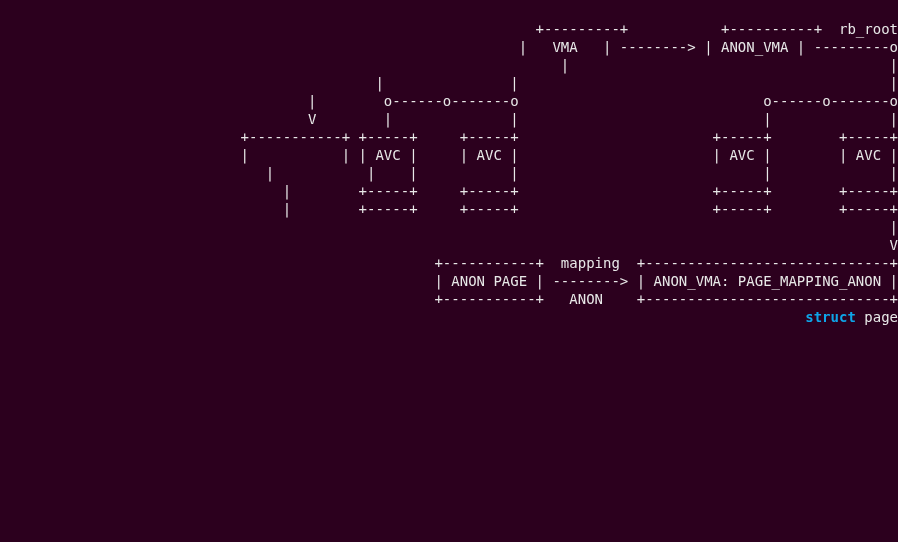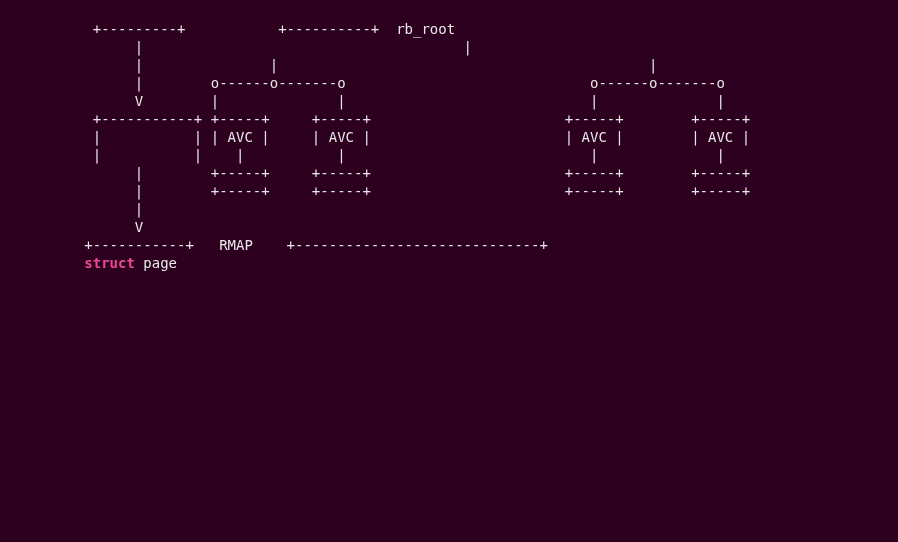--- a/index.html
+++ b/index.html
@@ -11,34 +11,38 @@
     font-size: 14px;
     line-height: 18px;
     width: 898px;
     height: 542px;
     overflow: hidden;
   }
   pre {
     margin: 0;
     padding: 20px 0 0 0;
     white-space: pre;
+    text-align: right;
   }
-  .kw { color: #ec4899; font-weight: bold; }
+  .kw { color: #0ea5e9; font-weight: bold; }
   .struct-line { padding-left: 0; }
 </style>
 </head>
 <body>
 
 <pre id="diagram-pre"><span>           +---------+           +----------+  rb_root
+</span><span>           |   VMA   | --------&gt; | ANON_VMA | ---------o
 </span><span>                |                                      |
 </span><span>                |               |                                            |
 </span><span>                |        o------o-------o                             o------o-------o
 </span><span>                V        |              |                             |              |
 </span><span>           +-----------+ +-----+     +-----+                       +-----+        +-----+
 </span><span>           |           | | AVC |     | AVC |                       | AVC |        | AVC |
 </span><span>           |           |    |           |                             |              |
 </span><span>                |        +-----+     +-----+                       +-----+        +-----+
 </span><span>                |        +-----+     +-----+                       +-----+        +-----+
 </span><span>                |
 </span><span>                V
-</span><span>          +-----------+   RMAP    +-----------------------------+
+</span><span>          +-----------+  mapping  +-----------------------------+
+</span><span>          | ANON PAGE | --------&gt; | ANON_VMA: PAGE_MAPPING_ANON |
+</span><span>          +-----------+   ANON    +-----------------------------+
 </span><span class="struct-line">          <span class="kw">struct</span><span> page
 </span></span></pre>
 
 </body></html>

